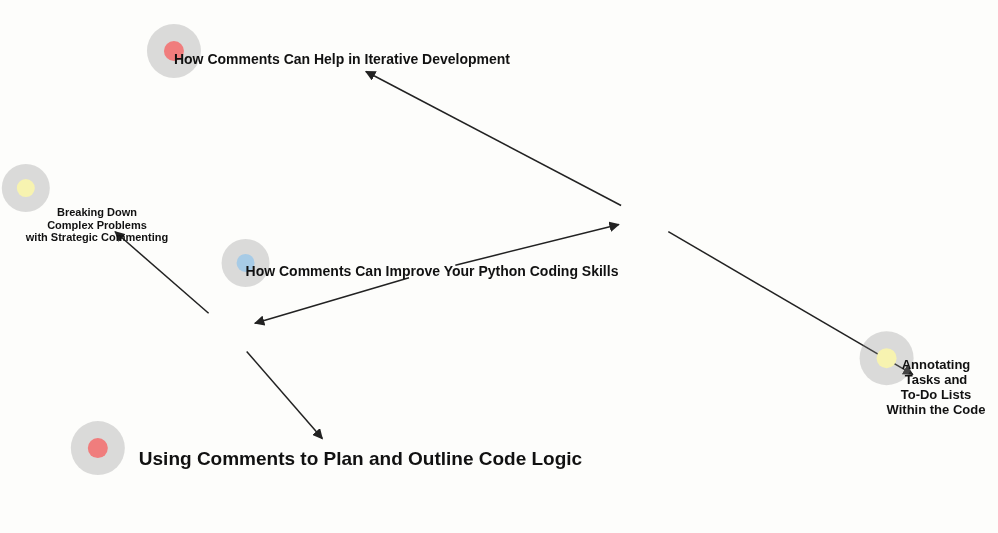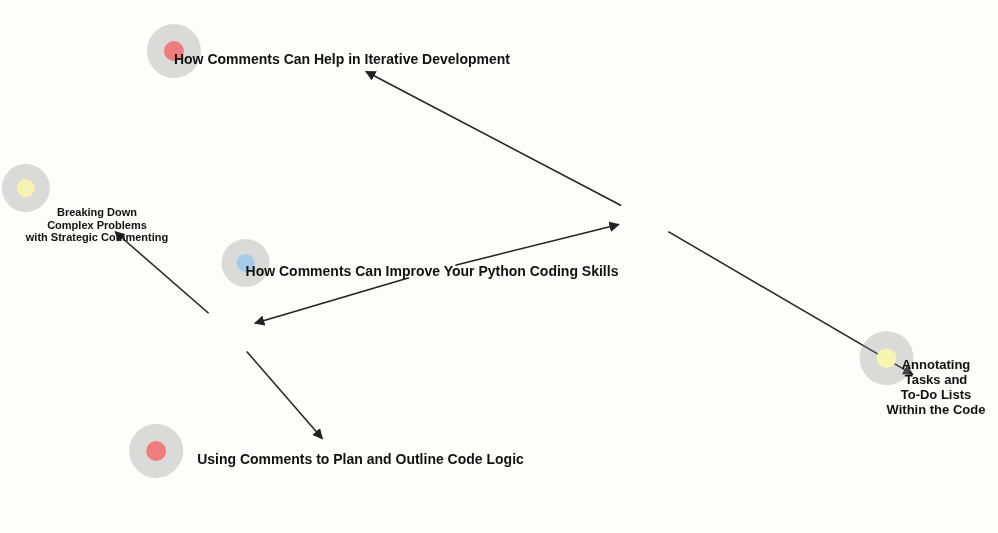--- a/index.html
+++ b/index.html
@@ -97,16 +97,16 @@
     <div class="halo" style="width:48px;height:48px;left:-24px;top:-24px;"></div>
     <div class="core" style="width:18px;height:18px;left:-9px;top:-9px;background:#f7f3b0;"></div>
     <div class="label" style="font-size:11px;margin-top:18px;">Breaking Down
 Complex Problems
 with Strategic Commenting</div>
   </div>
 
   <div class="node" style="left:340px; top:459px;">
     <div class="halo" style="width:54px;height:54px;left:-27px;top:-27px;"></div>
     <div class="core" style="width:20px;height:20px;left:-10px;top:-10px;background:#f07d7d;"></div>
-    <div class="label" style="font-size:14px;margin-left:41px;">Using Comments to Plan and Outline Code Logic</div>
+    <div class="label" style="font-size:19px;margin-left:41px;">Using Comments to Plan and Outline Code Logic</div>
   </div>
 
 </div>
 
 </body></html>

